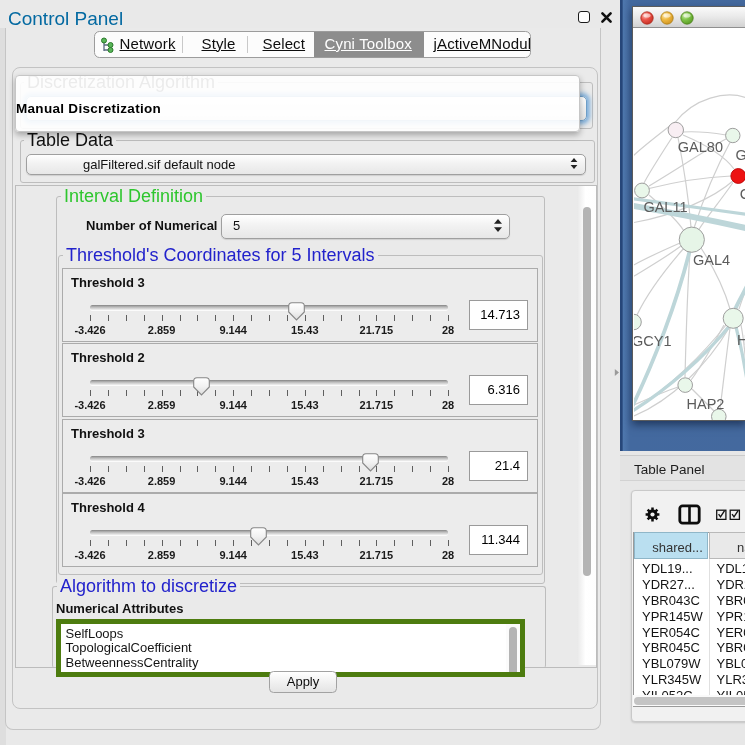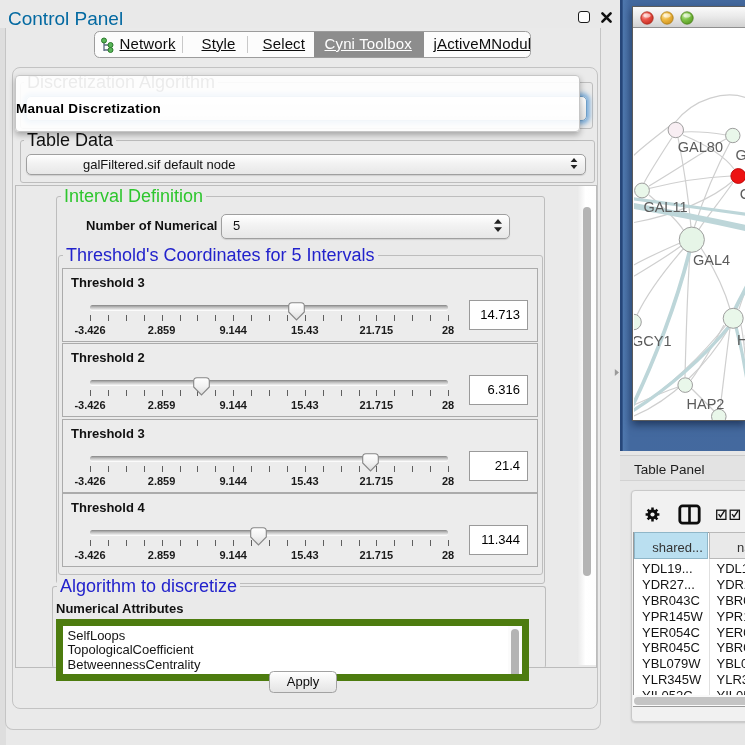--- a/index.html
+++ b/index.html
@@ -233,21 +233,21 @@
   <div class="tlab" style="left:385.0px;">28</div>
   <svg class="thumb" style="left:187.0px;" width="17" height="19" viewBox="0 0 17 19">
         <path d="M4 0.7 L13 0.7 Q16.3 0.7 16.3 4 L16.3 10 L8.5 18 L0.7 10 L0.7 4 Q0.7 0.7 4 0.7 Z" fill="url(#thg)" stroke="#868686" stroke-width="1.1"></path>
       </svg>
   <div class="vbox">11.344</div>
 </div>
 
 <div class="grp" style="left:52px;top:586px;width:492px;height:81px;border-bottom:none;"></div>
 <div class="gtitle" style="left:57px;top:580px;color:#2222cc;">Algorithm to discretize</div>
 <div class="abs" style="left:56px;top:601px;font-size:13px;font-weight:bold;color:#111;">Numerical Attributes</div>
-<div class="abs" style="left:56px;top:619px;width:459px;height:47.5px;background:#fff;border:7px solid #4d7c0f;overflow:hidden;">
+<div class="abs" style="left:56px;top:619px;width:459px;height:47.5px;background:#fff;border:5px solid #4d7c0f;overflow:hidden;">
   <div class="abs" style="left:4.5px;top:2.5px;font-size:13px;line-height:14.6px;color:#141414;">SelfLoops<br>TopologicalCoefficient<br>BetweennessCentrality</div>
   <div class="abs" style="left:445px;top:0;width:14px;height:47.5px;background:#fbfbfb;"></div>
   <div class="abs" style="left:447.5px;top:2.5px;width:8.5px;height:60px;background:#b4b4b4;border-radius:4.25px;"></div>
 </div>
 
 <div class="abs" style="left:269px;top:671px;width:66px;height:20px;background:linear-gradient(180deg,#ffffff,#f1f1f1 50%,#e4e4e4);border:1px solid #a2a2a2;border-radius:4.5px;text-align:center;font-size:13px;color:#0c0c0c;line-height:19px;">Apply</div>
 
 
 <svg class="abs" style="left:614px;top:369px;" width="5" height="7" viewBox="0 0 5 7">
       <path d="M0.8 0 L5 3.5 L0.8 7 Z" fill="#9a9a9a"></path>

